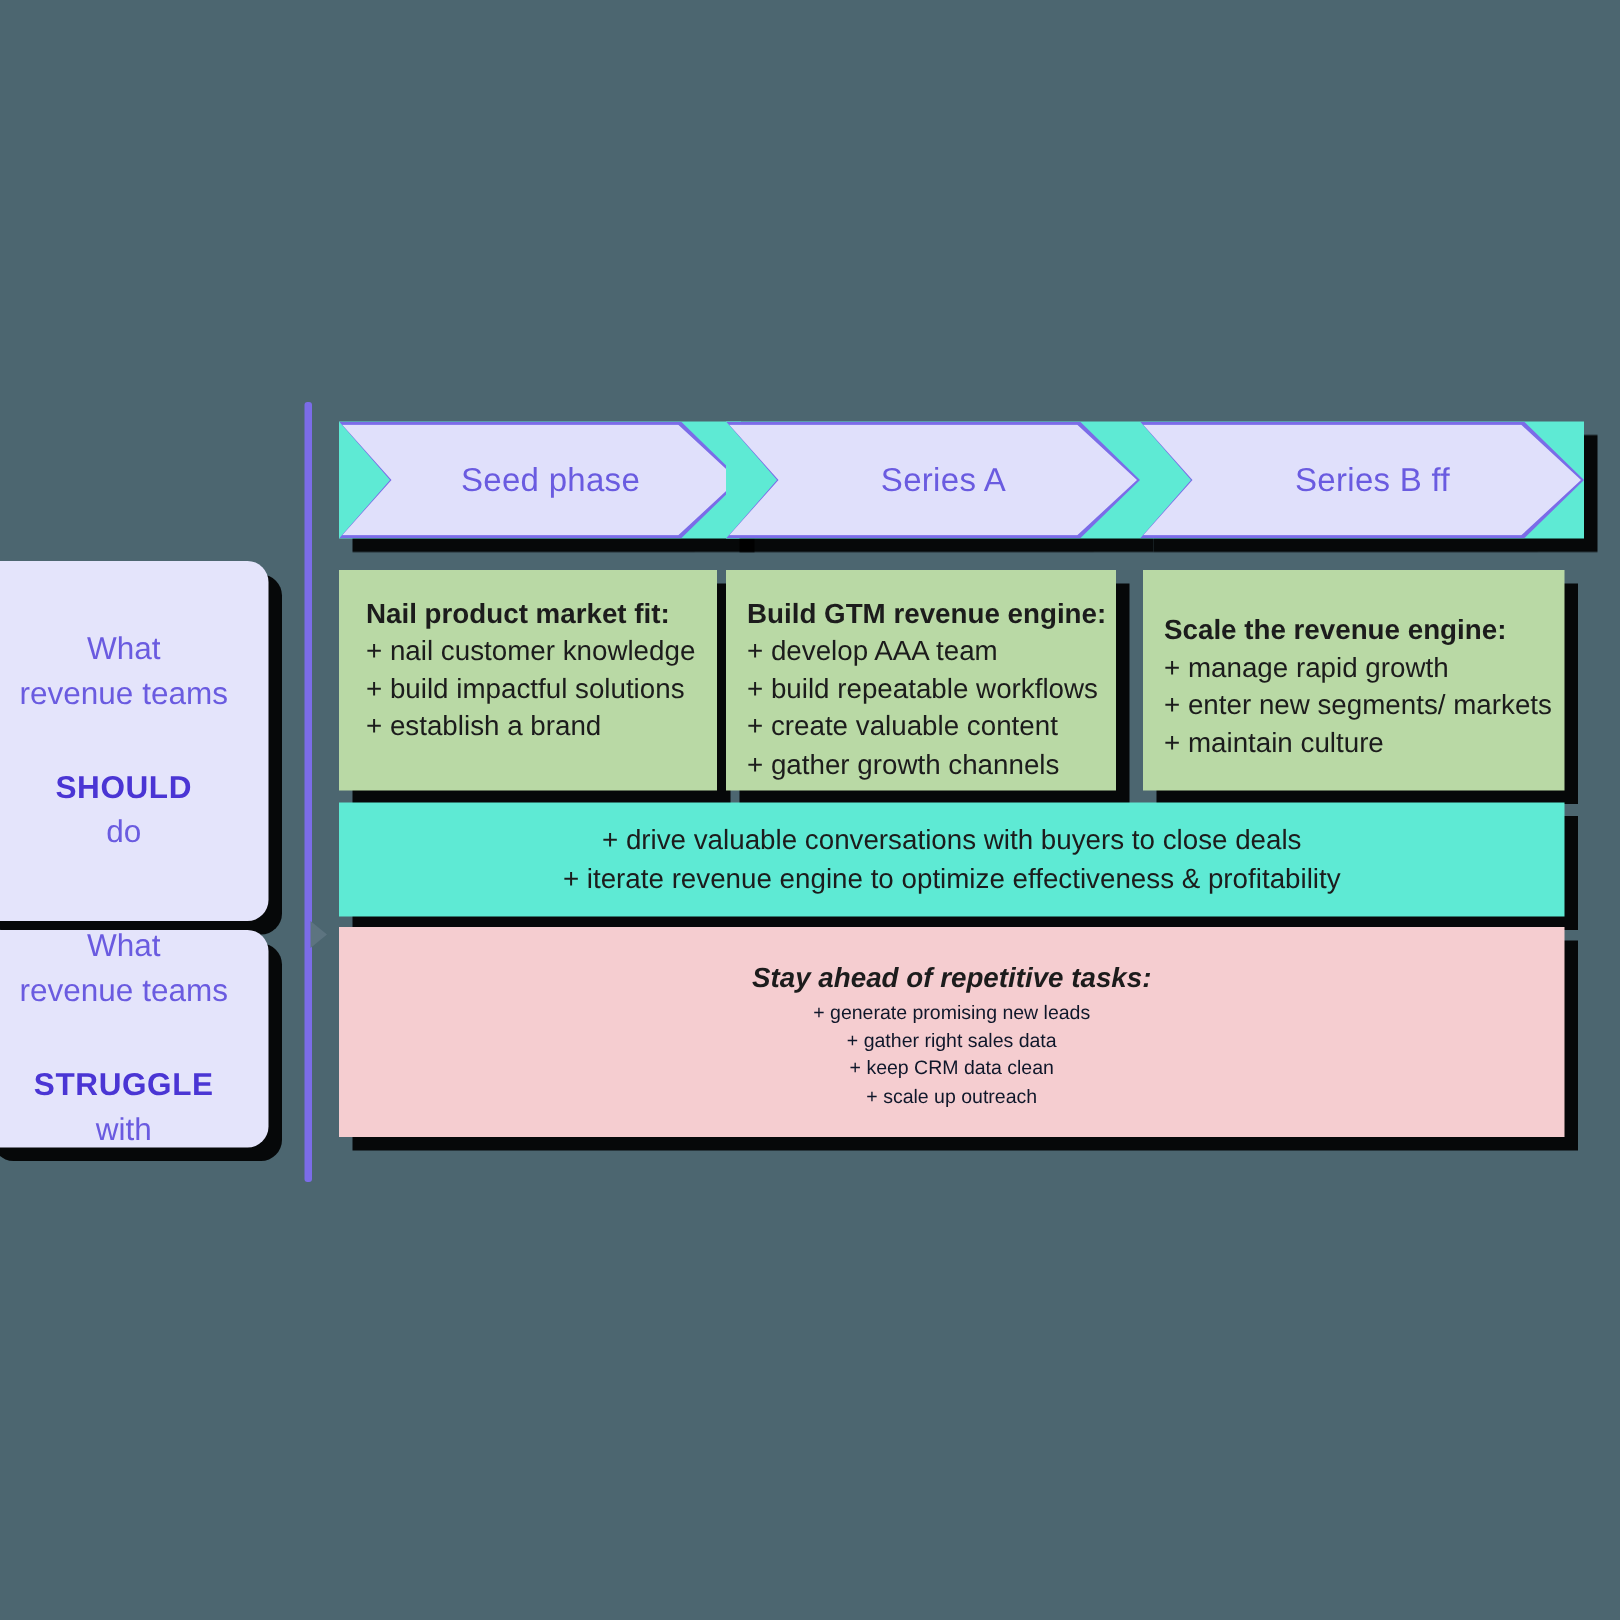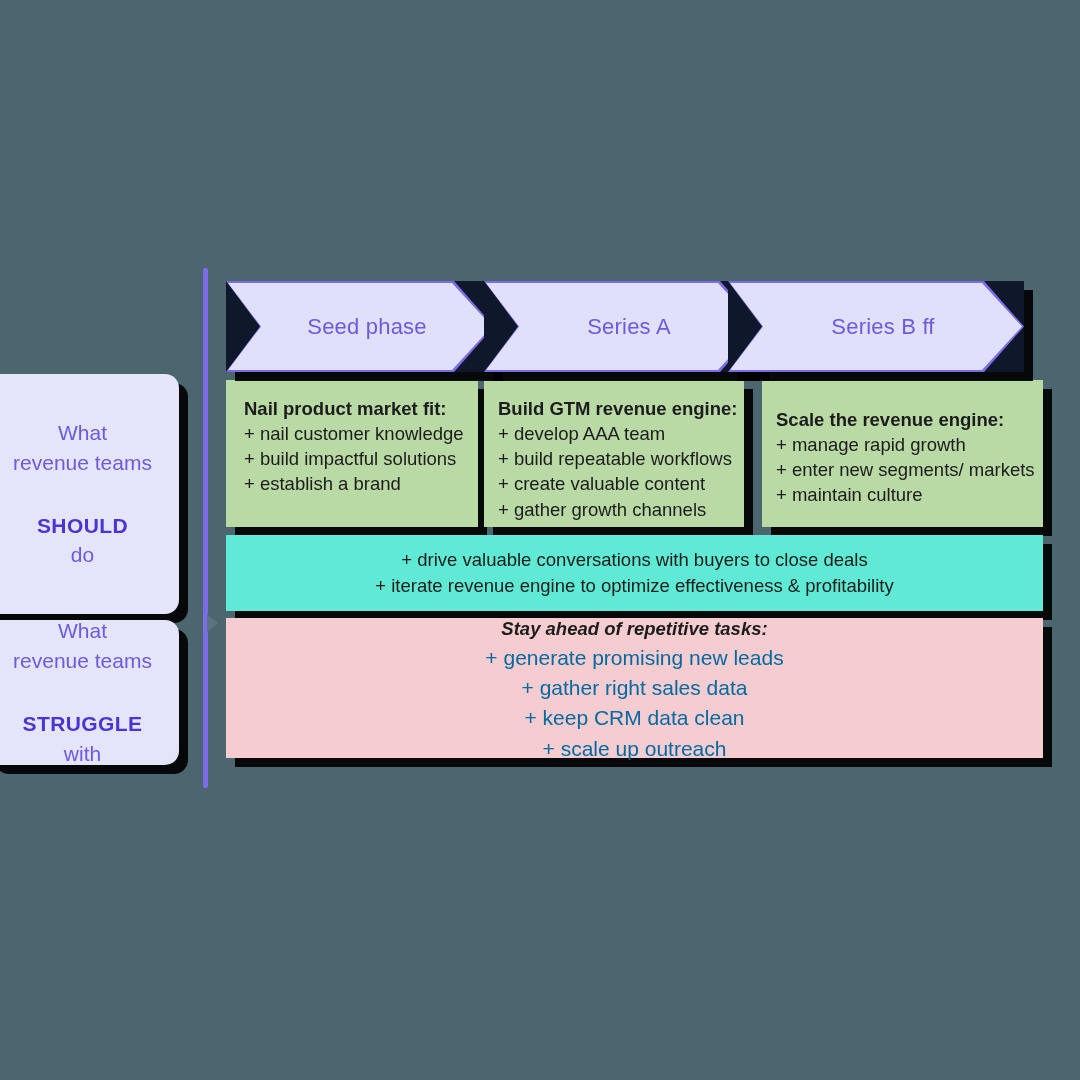--- a/index.html
+++ b/index.html
@@ -38,22 +38,22 @@
     border-top: 9px solid transparent;
     border-bottom: 9px solid transparent;
     border-left: 11px solid #5d7480;
     z-index: 6;
   }
 
   
   .chevron {
     position: absolute;
     top: 281px;
-    height: 91px;
-    background: #0f172a;
+    height: 78px;
+    background: #5eead4;
     box-sizing: border-box;
     display: flex;
     align-items: center;
     justify-content: center;
     z-index: 4;
     filter: drop-shadow(9px 9px 0px rgba(0,0,0,0.92));
   }
   .chevron::before {
     content: "";
     position: absolute;
@@ -73,21 +73,21 @@
   .chevron-label {
     position: relative;
     z-index: 2;
     color: #6a5be0;
     font-size: 22px;
     letter-spacing: 0.2px;
     padding-left: 14px;
   }
   #chev-0 { left: 226px; width: 268px; }
   #chev-1 { left: 484px; width: 276px; }
-  #chev-2 { left: 728px; width: 296px; }
+  #chev-2 { left: 760px; width: 296px; }
 
   
   .phase-box {
     position: absolute;
     top: 380px;
     height: 147px;
     background: #b9d9a5;
     box-sizing: border-box;
     padding: 16px 0 0 14px;
     z-index: 3;
@@ -154,22 +154,22 @@
   }
   .pink-band .bh {
     font-weight: bold;
     font-size: 18.5px;
     color: #1c1c1c;
     line-height: 1.45;
     white-space: nowrap;
     font-style: italic;
   }
   .pink-band .bl {
-    font-size: 21px;
-    color: #0369a1;
+    font-size: 13px;
+    color: #0f172a;
     line-height: 1.45;
     white-space: nowrap;
   }
 
   
   .side-card {
     position: absolute;
     left: -14px;
     width: 193px;
     background: #e4e4fb;

